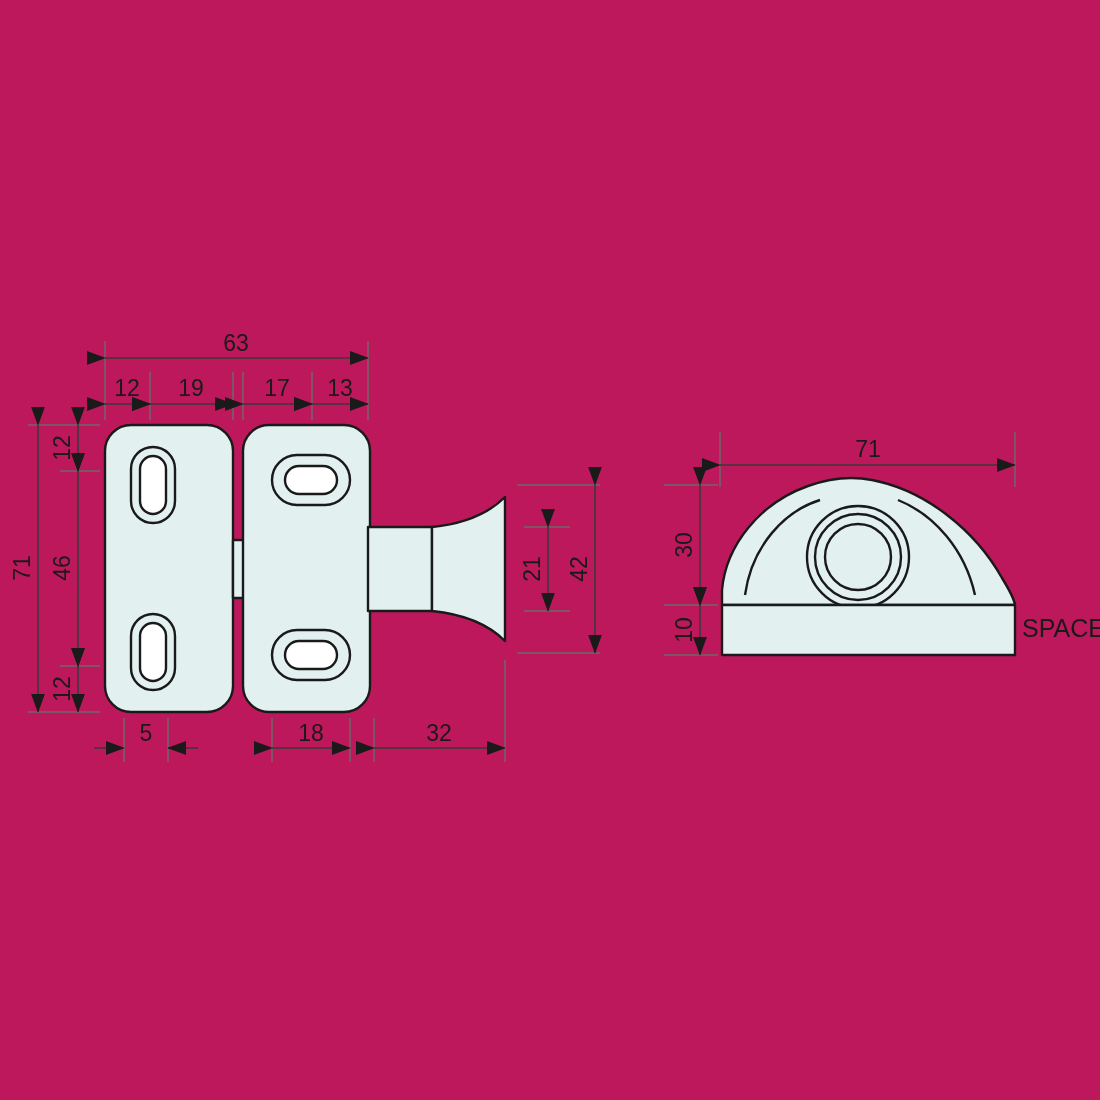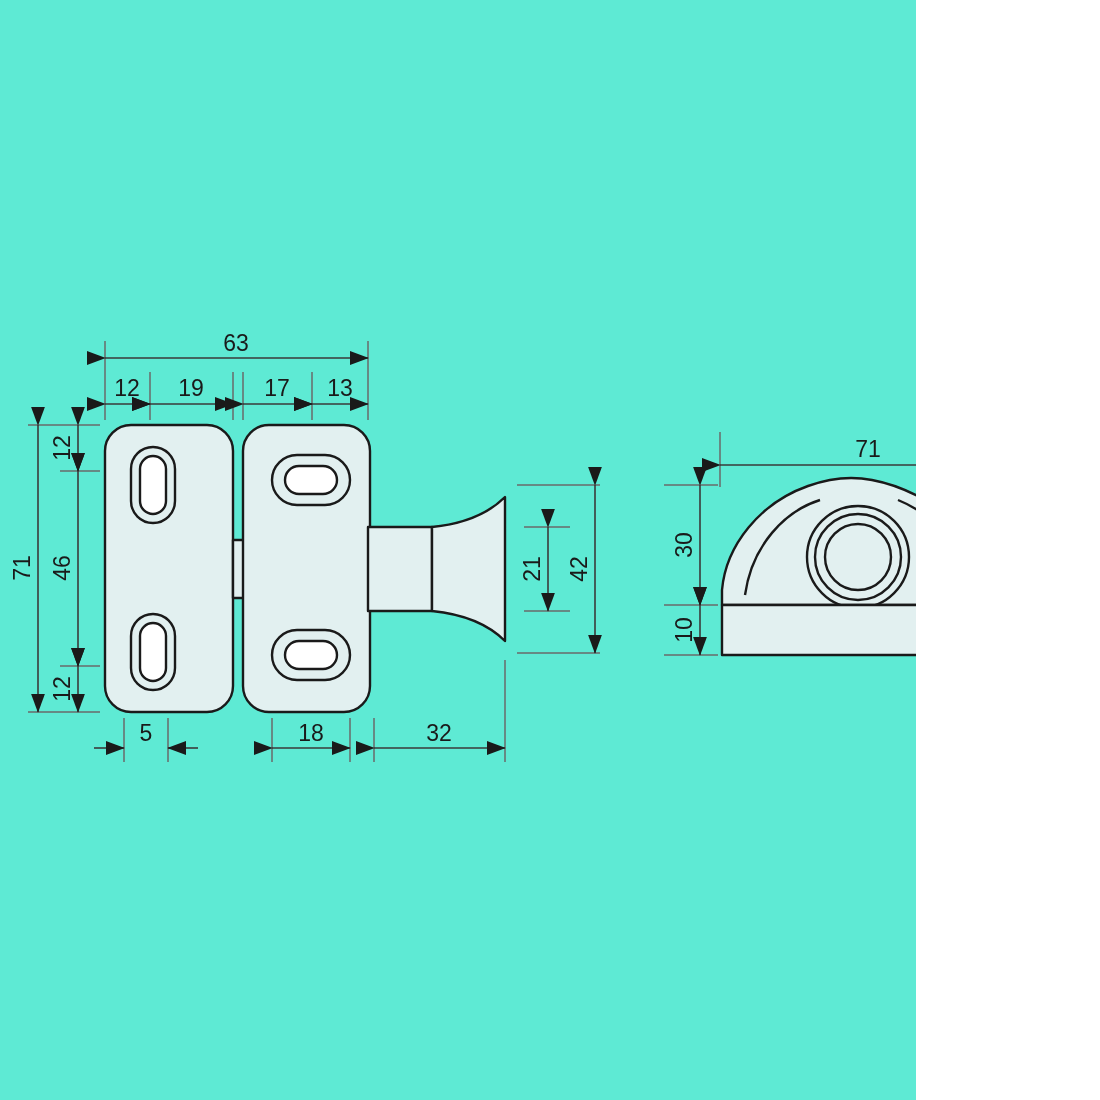--- a/index.html
+++ b/index.html
@@ -2,23 +2,23 @@
 <html><head>
 <meta charset="utf-8">
 <style>
   html, body {
     margin: 0;
     padding: 0;
     background: #ffffff;
   }
   #sheet {
     position: relative;
-    width: 916px;
+    width: 1100px;
     height: 1100px;
-    background: #5eead4;
+    background: #be185d;
     font-family: "Liberation Sans", sans-serif;
     overflow: hidden;
   }
   #sheet svg {
     display: block;
   }
   .dim-text {
     font-family: "Liberation Sans", sans-serif;
     font-size: 23px;
     fill: #1a1a1a;

